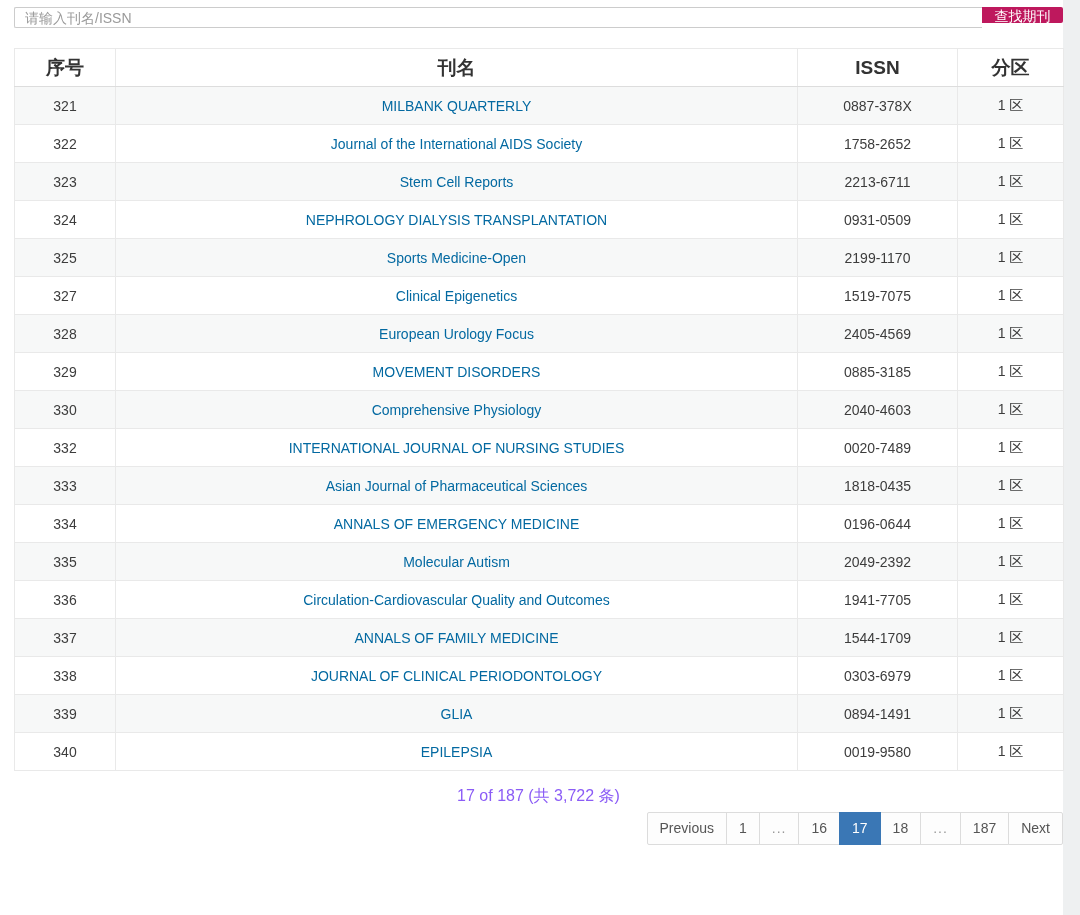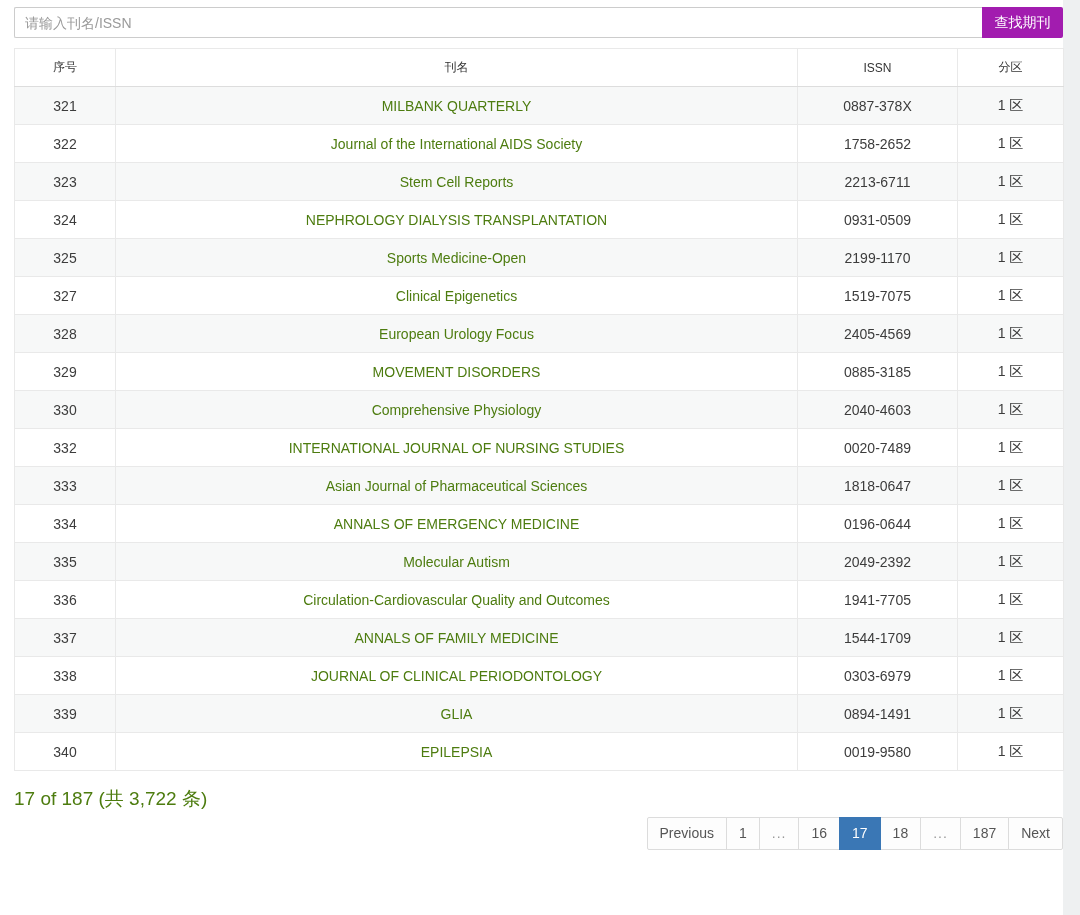--- a/index.html
+++ b/index.html
@@ -18,37 +18,37 @@
     padding: 7px 0 0 14px;
   }
   
   .search-bar {
     display: flex;
     width: 1049px;
     height: 31px;
   }
   .search-bar input {
     flex: 1;
-    height: 31px;
+    height: 21px;
     border: 1px solid #cccccc;
     border-right: none;
     border-radius: 2px 0 0 2px;
     padding: 0 10px;
     font-size: 14px;
     color: #555555;
     outline: none;
     font-family: "Liberation Sans", sans-serif;
   }
   .search-bar input::placeholder { color: #9a9a9a; }
   .search-bar button {
     width: 81px;
-    height: 31px;
+    height: 16px;
     border: none;
     border-radius: 0 2px 2px 0;
-    background: #a21caf;
+    background: #be185d;
     color: #ffffff;
     font-size: 14px;
     cursor: pointer;
     font-family: "Liberation Sans", sans-serif;
   }
   
   table.journal-table {
     width: 1049px;
     margin-top: 10px;
     border-collapse: collapse;
@@ -58,42 +58,43 @@
     border: 1px solid #e9e9e9;
     text-align: center;
     height: 38px;
     padding: 0 6px;
     font-size: 14px;
     color: #3c3c3c;
     overflow: hidden;
     white-space: nowrap;
   }
   .journal-table thead th {
-    font-size: 12px;
-    font-weight: normal;
+    font-size: 19px;
+    font-weight: bold;
     color: #333333;
     background: #ffffff;
     border-bottom: 1px solid #dddddd;
   }
   .journal-table tbody tr:nth-child(odd) { background: #f7f8f8; }
   .journal-table tbody tr:nth-child(even) { background: #ffffff; }
   .col-no   { width: 101px; }
   .col-name { width: 682px; }
   .col-issn { width: 160px; }
   .col-zone { width: 106px; }
   a.journal-link {
-    color: #4d7c0f;
+    color: #0369a1;
     text-decoration: none;
     cursor: pointer;
   }
   
   .footer { width: 1049px; margin-top: 15px; }
   .result-summary {
-    font-size: 19px;
-    color: #4d7c0f;
+    font-size: 16px;
+    color: #8b5cf6;
+    text-align: center;
   }
   .pagination-wrap {
     text-align: right;
     margin-top: 5px;
   }
   .pagination {
     display: inline-flex;
   }
   .page-item {
     display: inline-block;
@@ -201,21 +202,21 @@
         </tr>
         <tr>
           <td class="col-no">332</td>
           <td class="col-name"><a class="journal-link" href="#">INTERNATIONAL JOURNAL OF NURSING STUDIES</a></td>
           <td class="col-issn">0020-7489</td>
           <td class="col-zone">1 区</td>
         </tr>
         <tr>
           <td class="col-no">333</td>
           <td class="col-name"><a class="journal-link" href="#">Asian Journal of Pharmaceutical Sciences</a></td>
-          <td class="col-issn">1818-0647</td>
+          <td class="col-issn">1818-0435</td>
           <td class="col-zone">1 区</td>
         </tr>
         <tr>
           <td class="col-no">334</td>
           <td class="col-name"><a class="journal-link" href="#">ANNALS OF EMERGENCY MEDICINE</a></td>
           <td class="col-issn">0196-0644</td>
           <td class="col-zone">1 区</td>
         </tr>
         <tr>
           <td class="col-no">335</td>

